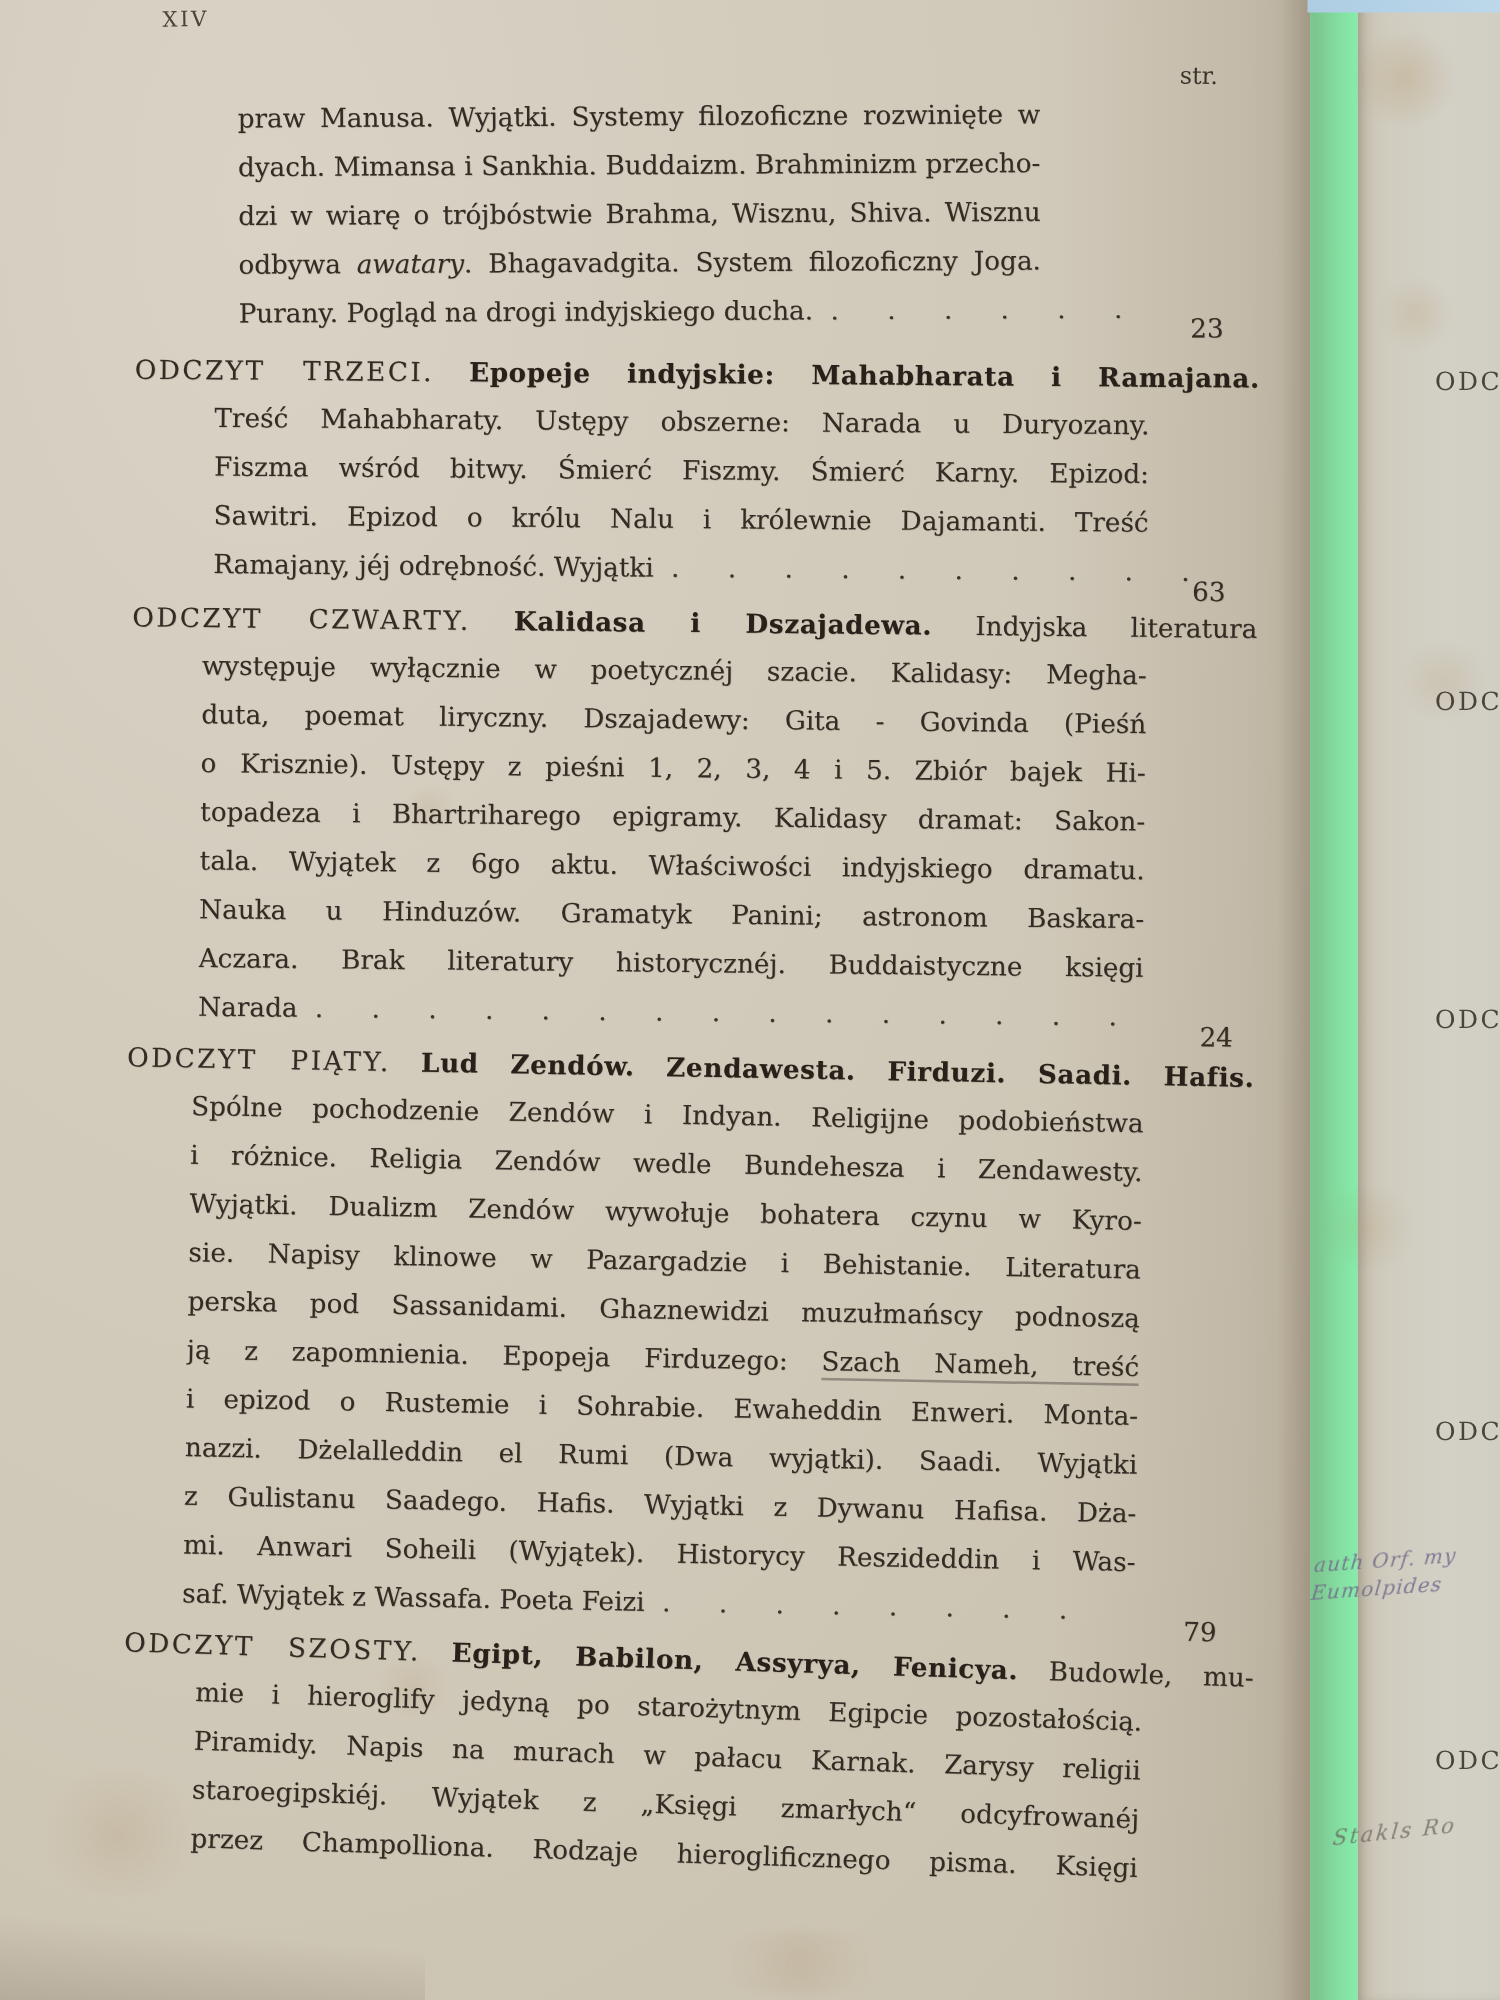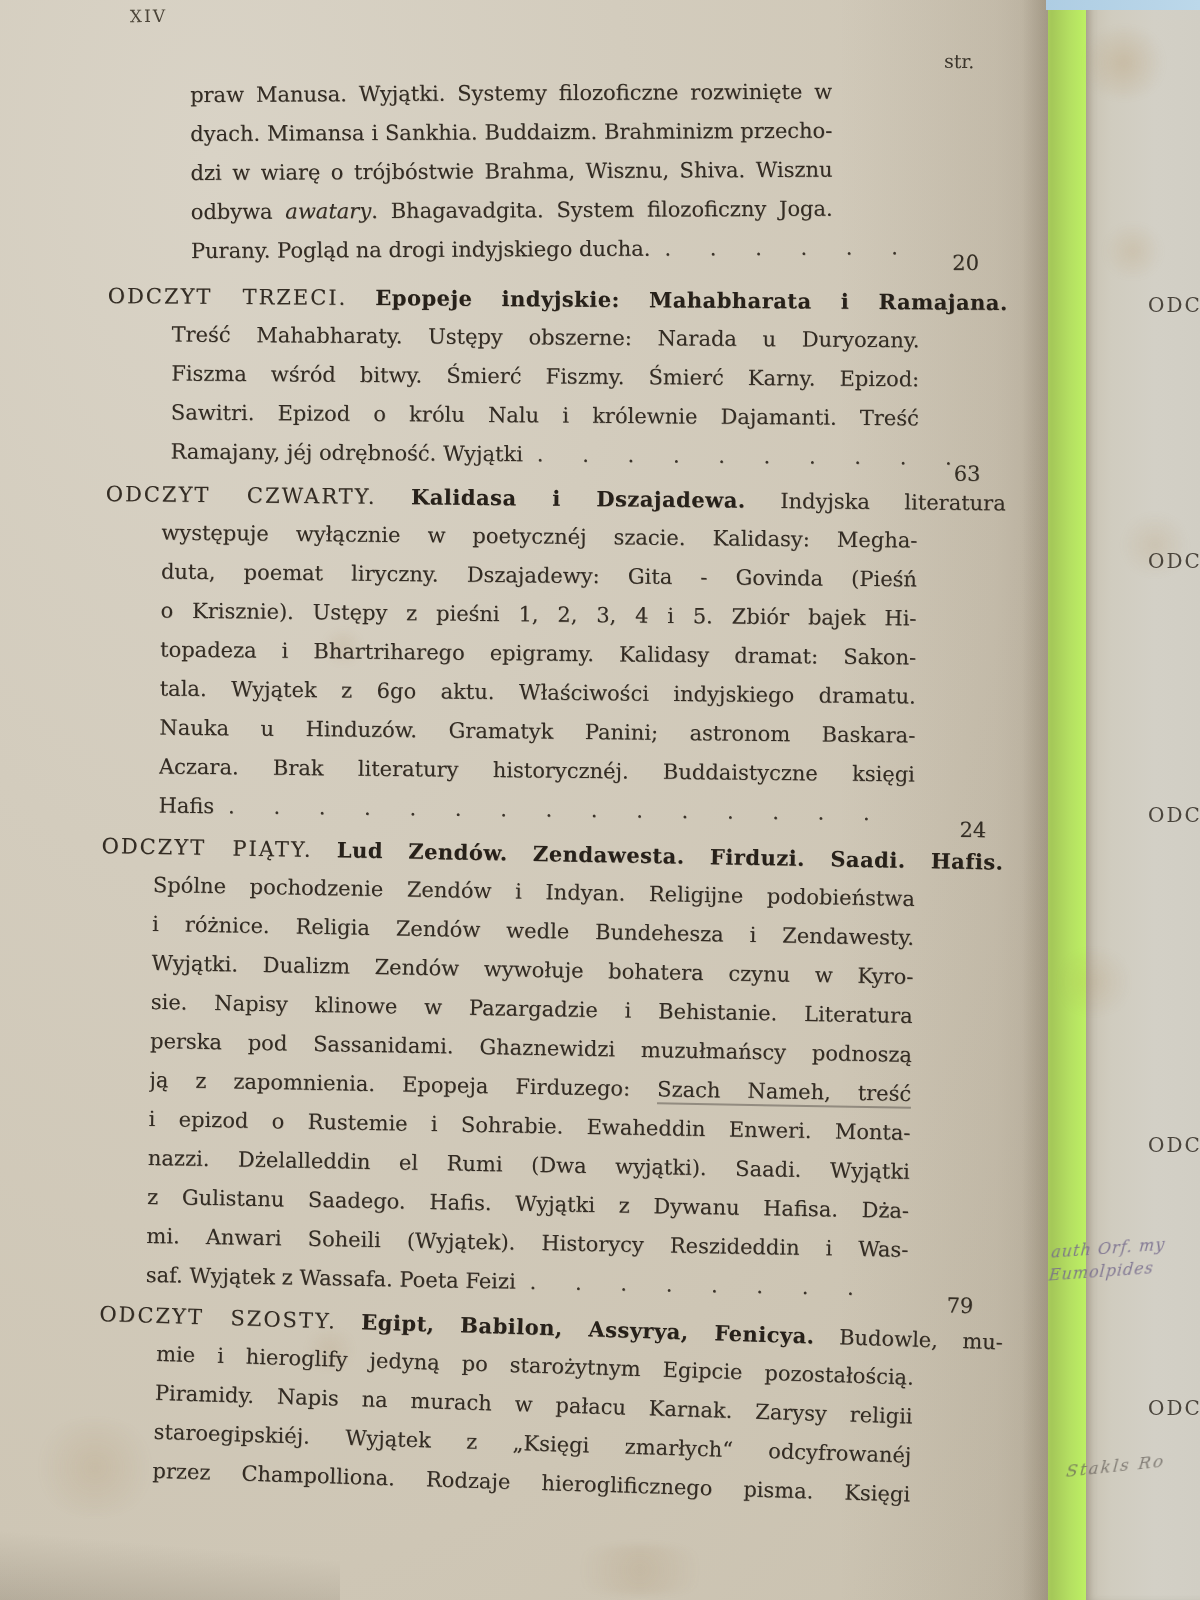--- a/index.html
+++ b/index.html
@@ -1,19 +1,19 @@
 <!DOCTYPE html>
 <html><head>
 <meta charset="utf-8">
 <style>
   html,body{margin:0;padding:0;}
   #stage{
     position:relative; width:1200px; height:1600px; overflow:hidden;
     font-family:"DejaVu Serif", serif;
-    background:#bef264;
+    background:#86efac;
   }
   
   .main-page{
     position:absolute; left:0; top:0; width:1048px; height:1600px;
     background:
       linear-gradient(90deg, rgba(0,0,0,0) 80%, rgba(95,80,58,0.10) 95%, rgba(95,80,58,0.20) 100%),
       radial-gradient(ellipse at 20% 10%, #d9d3c6 0%, #d3ccbd 35%, #cec6b5 70%, #c9c1af 100%);
   }
   .main-page::after{ 
     content:""; position:absolute; left:0; bottom:0; width:340px; height:70px;
@@ -88,40 +88,40 @@
   <div class="corner-label">XIV</div>
   <div class="col-header">str.</div>
 
   <div id="toc">
       <div class="toc-section" style="left: 190px; top: 76px; width: 730px; transform: rotate(-0.3deg); transform-origin: 0px 0px;">
         <div class="line j" style="margin-left: 0px; width: 642px;">praw Manusa. Wyjątki. Systemy filozoficzne rozwinięte w In-</div>
         <div class="line j" style="margin-left: 0px; width: 642px;">dyach. Mimansa i Sankhia. Buddaizm. Brahminizm przecho-</div>
         <div class="line j" style="margin-left: 0px; width: 642px;">dzi w wiarę o trójbóstwie Brahma, Wisznu, Shiva. Wisznu</div>
         <div class="line j" style="margin-left: 0px; width: 642px;">odbywa <em>awatary</em>. Bhagavadgita. System filozoficzny Joga.</div>
         <div class="line last" style="margin-left: 0px; width: 642px;"><span>Purany. Pogląd na drogi indyjskiego ducha.</span><span class="leaders">. . . . . .</span></div>
-        <span class="pagenum" style="right: -58px; top: 172px;">20</span>
+        <span class="pagenum" style="right: -58px; top: 172px;">23</span>
       </div>
       <div class="toc-section" style="left: 108px; top: 276px; width: 900px; transform: rotate(0.45deg); transform-origin: 0px 0px;">
         <div class="line j"><span class="hplain">ODCZYT TRZECI.</span> <span class="hbold">Epopeje indyjskie: Mahabharata i Ramajana.</span></div>
         <div class="line j" style="margin-left: 64px; width: 748px;">Treść Mahabharaty. Ustępy obszerne: Narada u Duryozany.</div>
         <div class="line j" style="margin-left: 64px; width: 748px;">Fiszma wśród bitwy. Śmierć Fiszmy. Śmierć Karny. Epizod:</div>
         <div class="line j" style="margin-left: 64px; width: 748px;">Sawitri. Epizod o królu Nalu i królewnie Dajamanti. Treść</div>
         <div class="line last" style="margin-left: 64px; width: 748px;"><span>Ramajany, jéj odrębność. Wyjątki</span><span class="leaders">. . . . . . . . . .</span></div>
         <span class="pagenum" style="right: 26px; top: 172px;">63</span>
       </div>
       <div class="toc-section" style="left: 106px; top: 474px; width: 900px; transform: rotate(0.6deg); transform-origin: 0px 0px;">
         <div class="line j"><span class="hplain">ODCZYT CZWARTY.</span> <span class="hbold">Kalidasa i Dszajadewa.</span> <span>Indyjska literatura</span></div>
         <div class="line j" style="margin-left: 56px; width: 756px;">występuje wyłącznie w poetycznéj szacie. Kalidasy: Megha-</div>
         <div class="line j" style="margin-left: 56px; width: 756px;">duta, poemat liryczny. Dszajadewy: Gita - Govinda (Pieśń</div>
         <div class="line j" style="margin-left: 56px; width: 756px;">o Krisznie). Ustępy z pieśni 1, 2, 3, 4 i 5. Zbiór bajek Hi-</div>
         <div class="line j" style="margin-left: 56px; width: 756px;">topadeza i Bhartriharego epigramy. Kalidasy dramat: Sakon-</div>
         <div class="line j" style="margin-left: 56px; width: 756px;">tala. Wyjątek z 6go aktu. Właściwości indyjskiego dramatu.</div>
         <div class="line j" style="margin-left: 56px; width: 756px;">Nauka u Hinduzów. Gramatyk Panini; astronom Baskara-</div>
         <div class="line j" style="margin-left: 56px; width: 756px;">Aczara. Brak literatury historycznéj. Buddaistyczne księgi</div>
-        <div class="line last" style="margin-left: 56px; width: 756px;"><span>Hafis</span><span class="leaders">. . . . . . . . . . . . . . .</span></div>
+        <div class="line last" style="margin-left: 56px; width: 756px;"><span>Narada</span><span class="leaders">. . . . . . . . . . . . . . .</span></div>
         <span class="pagenum" style="right: 16px; top: 328px;">24</span>
       </div>
       <div class="toc-section" style="left: 102px; top: 826px; width: 902px; transform: rotate(1.05deg); transform-origin: 0px 0px;">
         <div class="line j"><span class="hplain">ODCZYT PIĄTY.</span> <span class="hbold">Lud Zendów. Zendawesta. Firduzi. Saadi. Hafis.</span></div>
         <div class="line j" style="margin-left: 52px; width: 762px;">Spólne pochodzenie Zendów i Indyan. Religijne podobieństwa</div>
         <div class="line j" style="margin-left: 52px; width: 762px;">i różnice. Religia Zendów wedle Bundehesza i Zendawesty.</div>
         <div class="line j" style="margin-left: 52px; width: 762px;">Wyjątki. Dualizm Zendów wywołuje bohatera czynu w Kyro-</div>
         <div class="line j" style="margin-left: 52px; width: 762px;">sie. Napisy klinowe w Pazargadzie i Behistanie. Literatura</div>
         <div class="line j" style="margin-left: 52px; width: 762px;">perska pod Sassanidami. Ghaznewidzi muzułmańscy podnoszą</div>
         <div class="line j" style="margin-left: 52px; width: 762px;">ją z zapomnienia. Epopeja Firduzego: <span class="u">Szach Nameh, treść</span></div>

